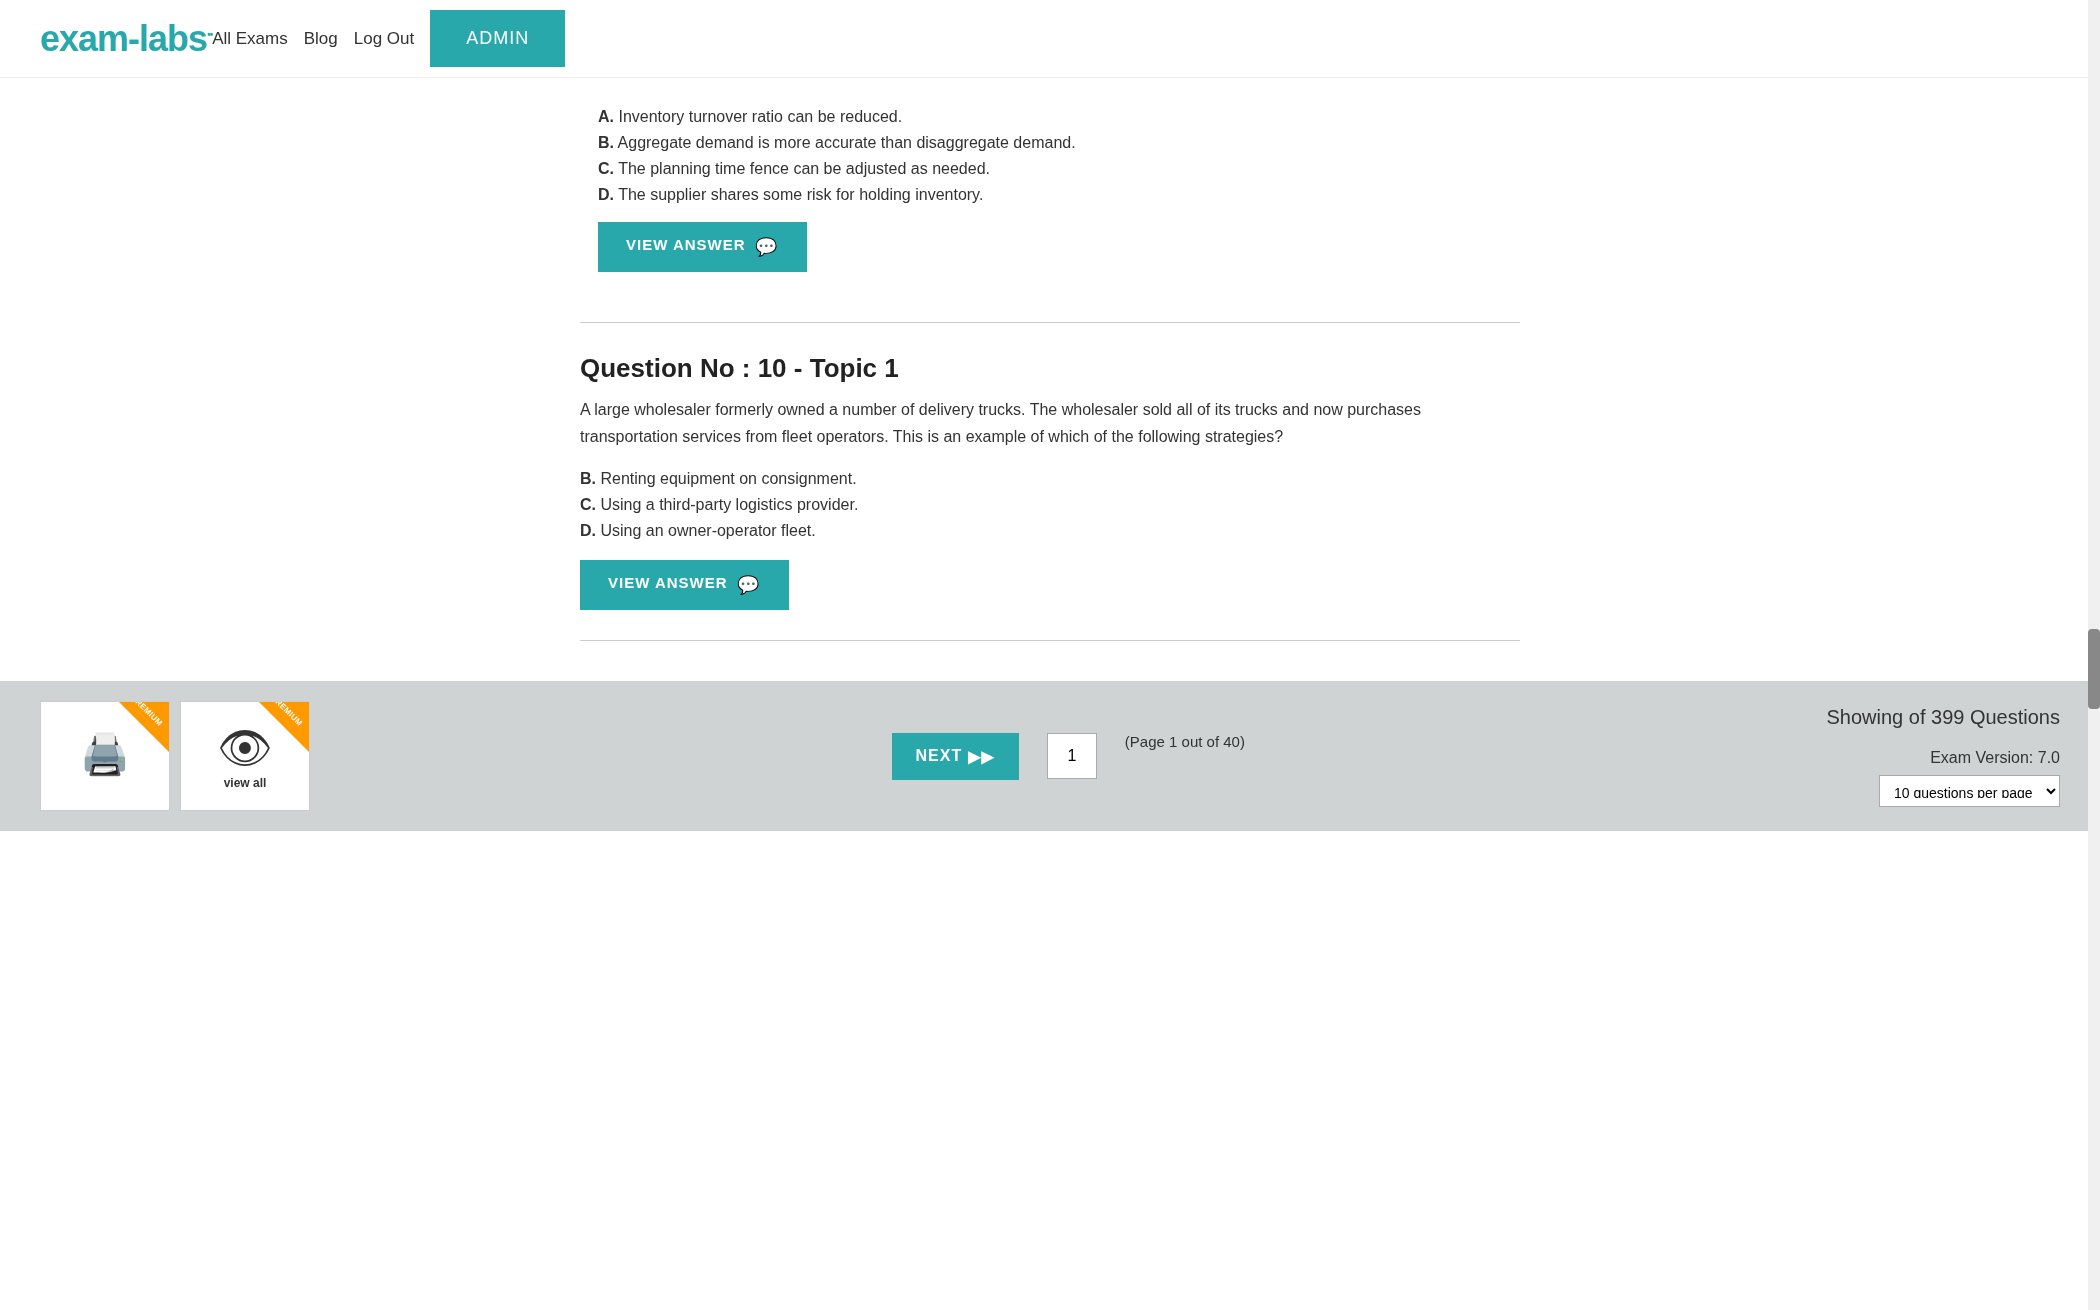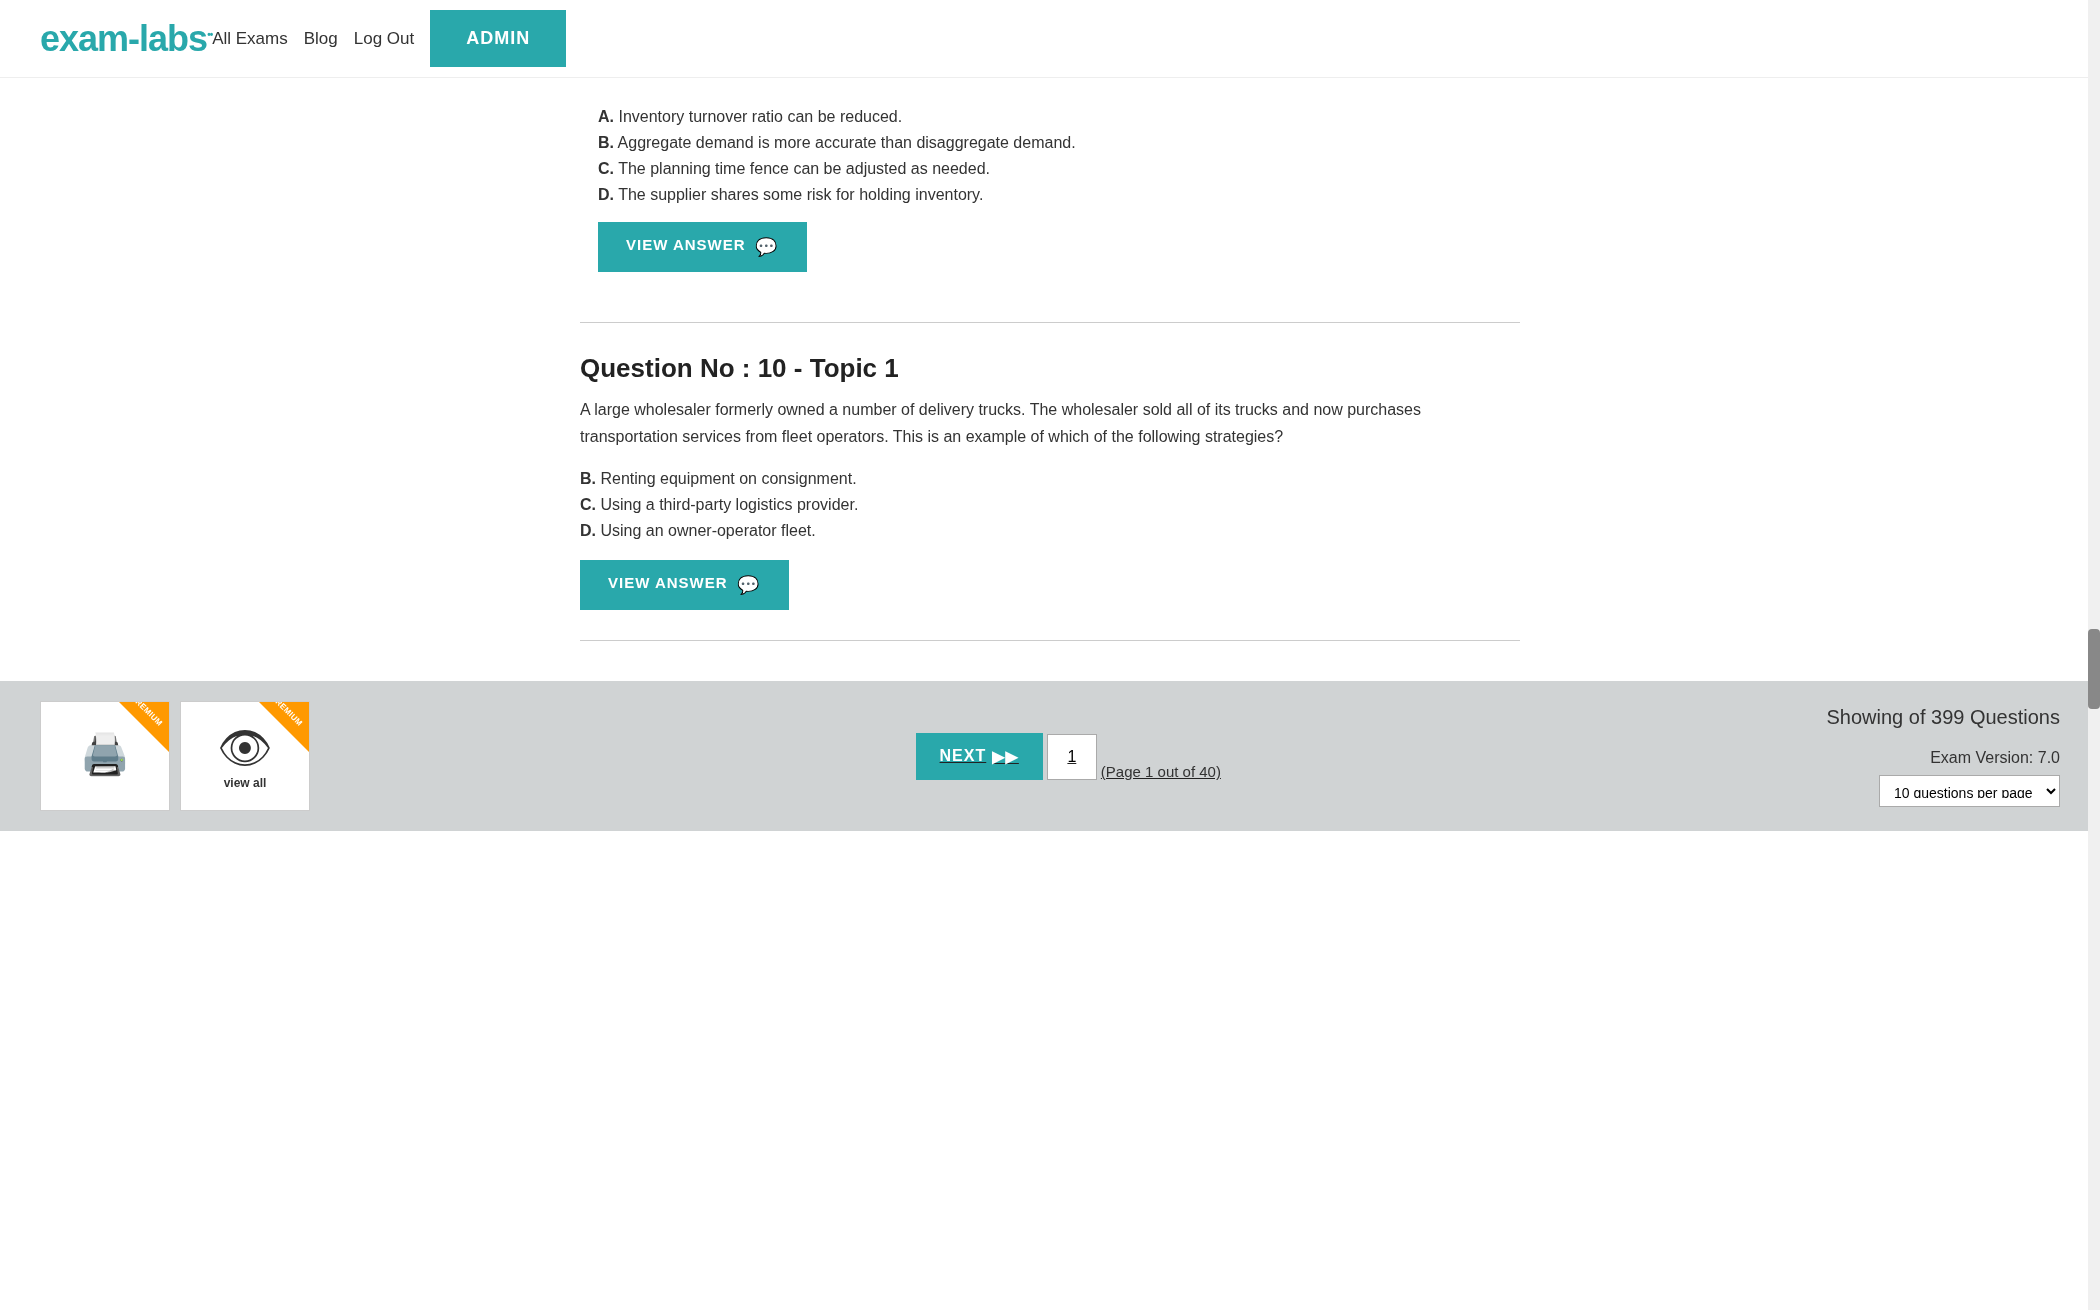--- a/index.html
+++ b/index.html
@@ -27,21 +27,21 @@
       gap: 16px;
     }
     .nav a {
       text-decoration: none;
       color: #333;
       font-size: 17px;
     }
     .admin-btn {
       background: #29a8ab;
       color: #fff;
-      font-weight: bold;
+      font-weight: normal;
       font-size: 18px;
       padding: 18px 36px;
       border: none;
       cursor: pointer;
       letter-spacing: 1px;
     }
 
     
     .content {
       max-width: 1000px;
@@ -165,23 +165,22 @@
     }
     .card-label {
       font-size: 12px;
       color: #333;
       font-weight: bold;
     }
 
     
     .footer-center {
       display: flex;
-      align-items: flex-end;
-      gap: 4px;
-      text-decoration: underline;
+      align-items: flex-start;
+      gap: 28px;
     }
     .next-btn {
       background: #29a8ab;
       color: #fff;
       font-weight: bold;
       font-size: 16px;
       padding: 14px 24px;
       border: none;
       cursor: pointer;
       letter-spacing: 1px;

